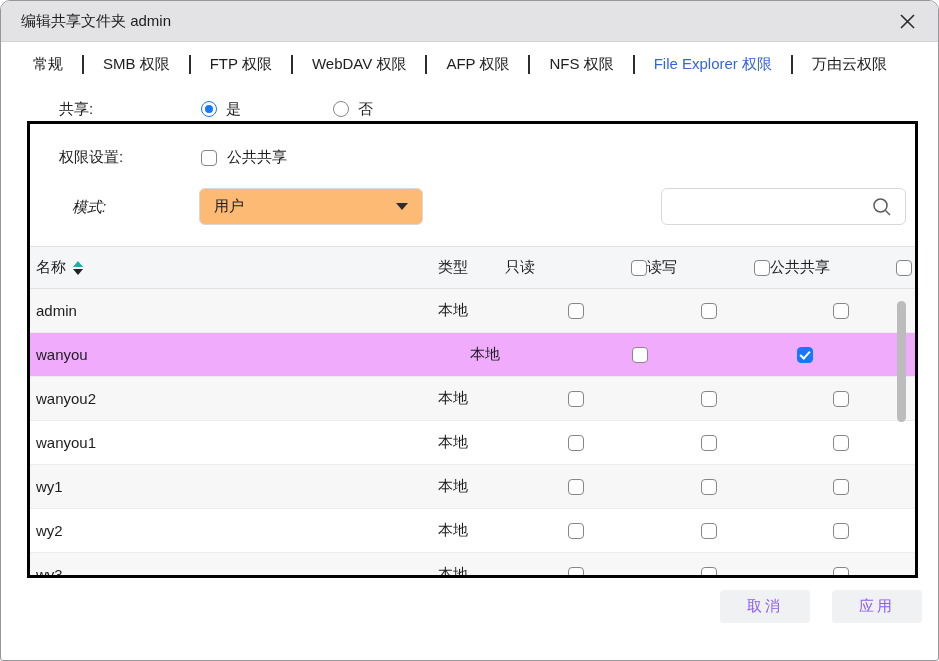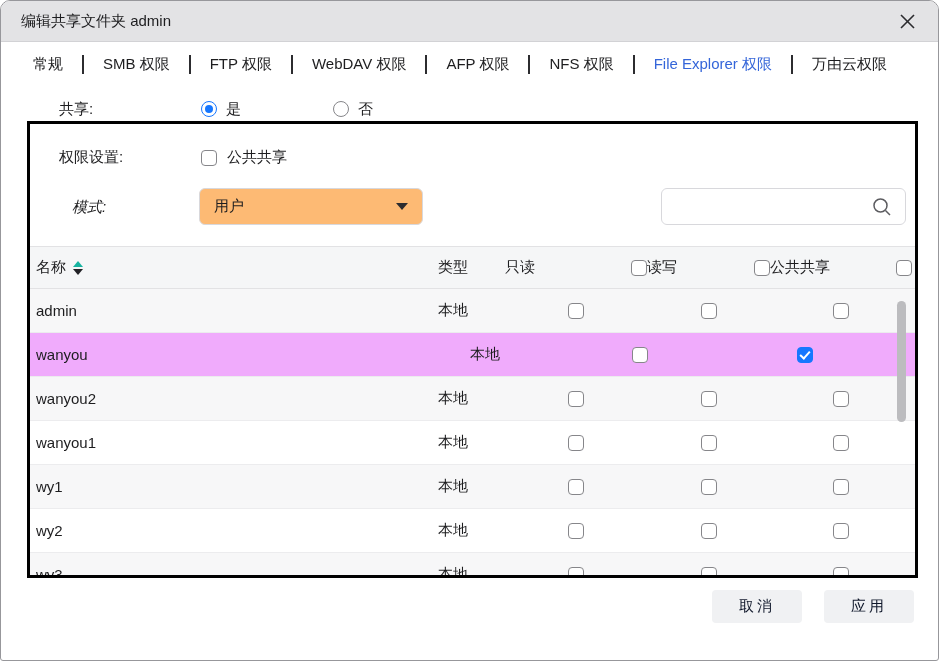--- a/index.html
+++ b/index.html
@@ -70,22 +70,22 @@
   .row{height:44px;border-bottom:1px solid #ececee;background:#fff;}
   .row:nth-child(even){background:#f7f7f8;}
   .row.selected{background:#f0abfc;gap:32px;}
   .cell-name{padding-left:3px;}
   .cell-check{display:flex;justify-content:center;}
 
   .scroll-thumb{position:absolute;right:9px;top:177px;width:9px;height:121px;border-radius:5px;background:#bcbcbf;}
 
   
   .btn{position:absolute;top:589px;width:90px;height:33px;box-sizing:border-box;background:#f0f1f3;
-    border:none;border-radius:4px;font-size:15px;font-family:inherit;color:#0f172a;letter-spacing:3px;
-    display:flex;align-items:center;justify-content:center;cursor:pointer;}
+    border:none;border-radius:4px;font-size:15px;font-family:inherit;color:#8b5cf6;letter-spacing:3px;
+    display:flex;align-items:center;justify-content:center;cursor:pointer;margin-left:8px;}
   .btn-cancel{left:711px;}
   .btn-apply{left:823px;}
 </style>
 </head>
 <body>
 
 <div class="window">
 
   <div class="titlebar">
     <span class="title">编辑共享文件夹 admin</span>

